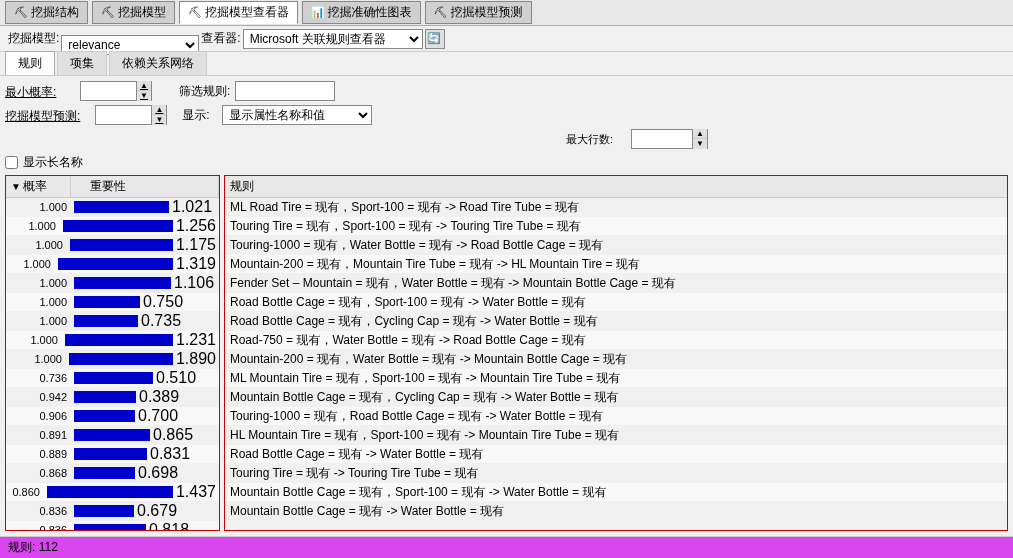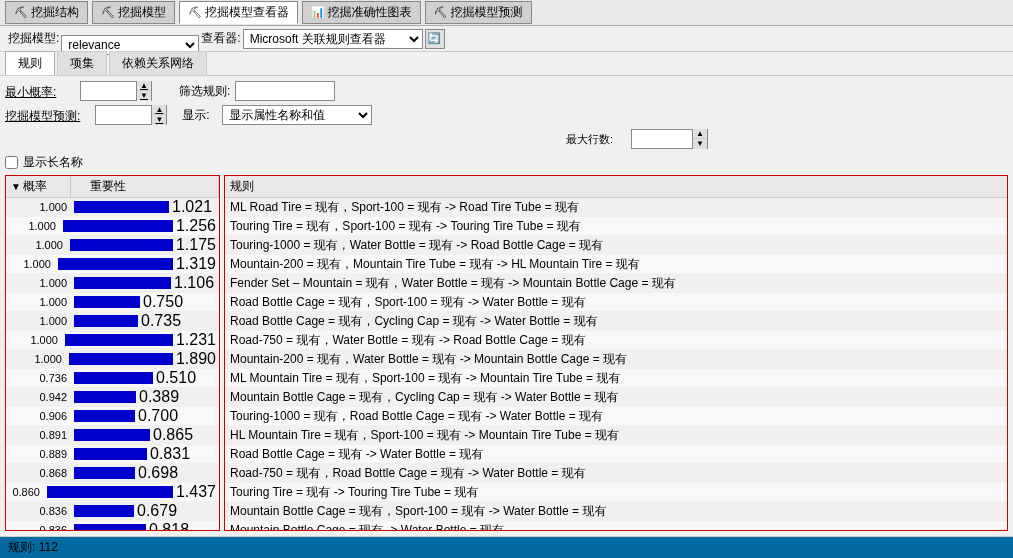--- a/index.html
+++ b/index.html
@@ -272,21 +272,21 @@
       border-bottom: 1px solid #f0f0f0;
       height: 19px;
       display: flex;
       align-items: center;
       white-space: nowrap;
     }
     .rt-row:nth-child(even) { background: #f8f8f8; }
 
     .status-bar {
       height: 22px;
-      background: #0369a1;
+      background: #d946ef;
       border-top: 1px solid #ccc;
       display: flex;
       align-items: center;
       padding: 0 8px;
       font-size: 12px;
     }
   </style>
 </head>
 <body>
 
@@ -545,21 +545,20 @@
           <div class="rt-row">Fender Set – Mountain = 现有，Water Bottle = 现有 -&gt; Mountain Bottle Cage = 现有</div>
           <div class="rt-row">Road Bottle Cage = 现有，Sport-100 = 现有 -&gt; Water Bottle = 现有</div>
           <div class="rt-row">Road Bottle Cage = 现有，Cycling Cap = 现有 -&gt; Water Bottle = 现有</div>
           <div class="rt-row">Road-750 = 现有，Water Bottle = 现有 -&gt; Road Bottle Cage = 现有</div>
           <div class="rt-row">Mountain-200 = 现有，Water Bottle = 现有 -&gt; Mountain Bottle Cage = 现有</div>
           <div class="rt-row">ML Mountain Tire = 现有，Sport-100 = 现有 -&gt; Mountain Tire Tube = 现有</div>
           <div class="rt-row">Mountain Bottle Cage = 现有，Cycling Cap = 现有 -&gt; Water Bottle = 现有</div>
           <div class="rt-row">Touring-1000 = 现有，Road Bottle Cage = 现有 -&gt; Water Bottle = 现有</div>
           <div class="rt-row">HL Mountain Tire = 现有，Sport-100 = 现有 -&gt; Mountain Tire Tube = 现有</div>
           <div class="rt-row">Road Bottle Cage = 现有 -&gt; Water Bottle = 现有</div>
-          <div class="rt-row">Road-750 = 现有，Road Bottle Cage = 现有 -&gt; Water Bottle = 现有</div>
           <div class="rt-row">Touring Tire = 现有 -&gt; Touring Tire Tube = 现有</div>
           <div class="rt-row">Mountain Bottle Cage = 现有，Sport-100 = 现有 -&gt; Water Bottle = 现有</div>
           <div class="rt-row">Mountain Bottle Cage = 现有 -&gt; Water Bottle = 现有</div>
         </div>
     </div>
 
   </div>
 </div>
 
 <div class="status-bar">

